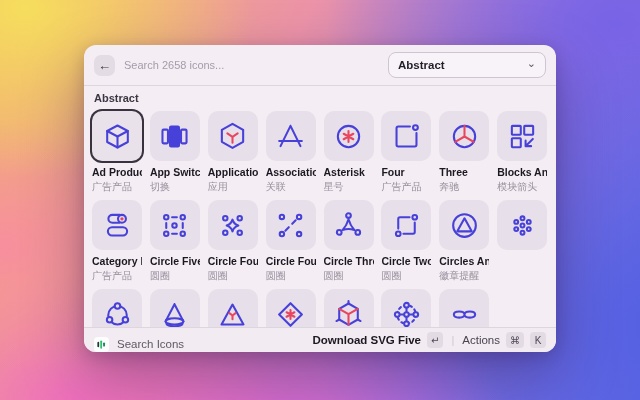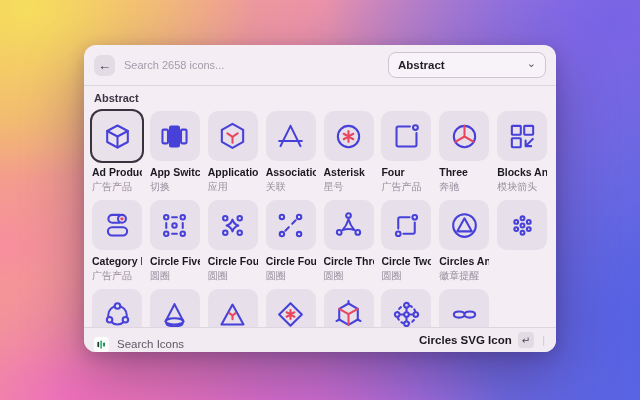--- a/index.html
+++ b/index.html
@@ -358,20 +358,25 @@
         <svg width="11" height="11" viewBox="0 0 16 16">
           <rect x="2" y="4" width="2.6" height="8" rx="1.3" fill="#1e3a34"></rect>
           <rect x="6.2" y="2" width="2.6" height="12" rx="1.3" fill="#2fbf71"></rect>
           <rect x="10.4" y="5" width="2.6" height="6" rx="1.3" fill="#157f56"></rect>
         </svg>
       </span>
       <span class="footer-app-name">Search Icons</span>
     </div>
     <div class="footer-right">
       <div class="footer-action">
-        <span class="primary-label">Circles SVG Icon</span>
+        <span class="primary-label">Download SVG Five</span>
         <span class="key-badge">↵</span>
       </div>
       <span class="footer-divider">|</span>
+      <div class="footer-action">
+        <span class="actions-label">Actions</span>
+        <span class="key-badge">⌘</span>
+        <span class="key-badge">K</span>
+      </div>
     </div>
   </div>
 
 </div>
 
 </body></html>

